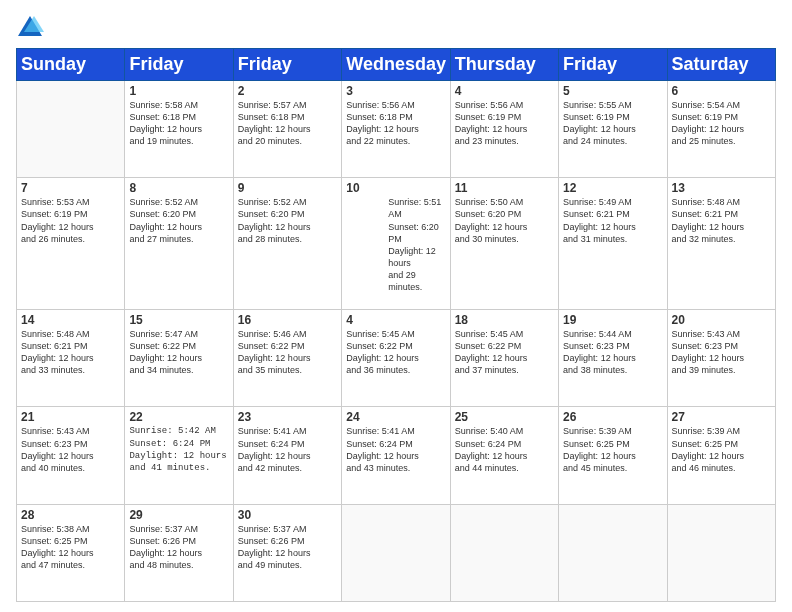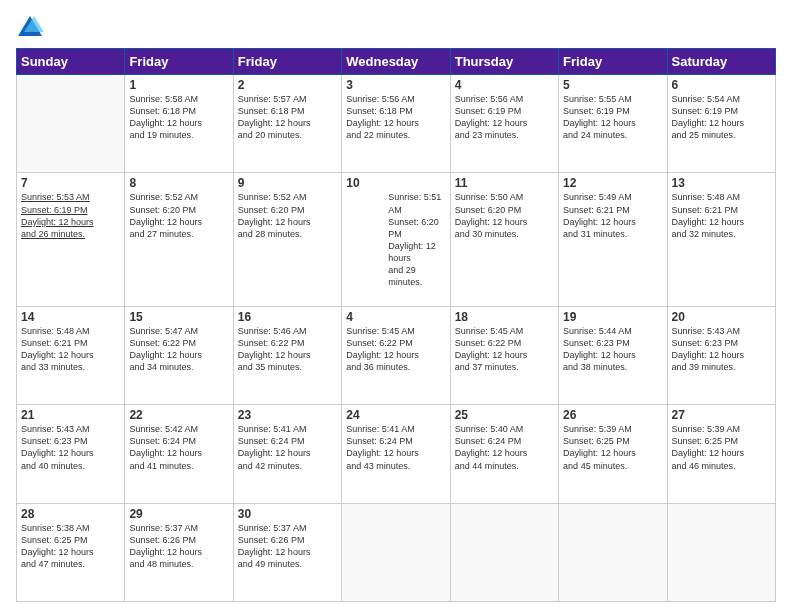--- a/index.html
+++ b/index.html
@@ -61,23 +61,23 @@
       color: #555;
     }
     .calendar {
       border: 1px solid #ccc;
       border-collapse: collapse;
       width: 100%;
       flex: 1;
       table-layout: fixed;
     }
     .calendar th {
-      background: #4c1d95;
+      background: #1d4ed8;
       color: #fff;
-      font-size: 13px;
+      font-size: 18px;
       font-weight: bold;
       padding: 5px 4px;
       text-align: left;
       border: 1px solid #1255a0;
     }
     .calendar td {
       border: 1px solid #ccc;
       vertical-align: top;
       padding: 3px 4px;
       font-size: 9.5px;
@@ -175,21 +175,21 @@
             <span class="day-number">6</span>
             <div class="day-info" style="white-space: pre-line;">Sunrise: 5:54 AM
 Sunset: 6:19 PM
 Daylight: 12 hours
 and 25 minutes.</div>
           </td>
         </tr>
         <tr>
           <td>
             <span class="day-number">7</span>
-            <div class="day-info" style="white-space: pre-line; text-decoration: underline;">Sunrise: 5:53 AM
+            <div class="day-info" style="white-space: pre-line;">Sunrise: 5:53 AM
 Sunset: 6:19 PM
 Daylight: 12 hours
 and 26 minutes.</div>
           </td>
           <td>
             <span class="day-number">8</span>
             <div class="day-info" style="white-space: pre-line;">Sunrise: 5:52 AM
 Sunset: 6:20 PM
 Daylight: 12 hours
 and 27 minutes.</div>
@@ -284,21 +284,21 @@
         <tr>
           <td>
             <span class="day-number">21</span>
             <div class="day-info" style="white-space: pre-line;">Sunrise: 5:43 AM
 Sunset: 6:23 PM
 Daylight: 12 hours
 and 40 minutes.</div>
           </td>
           <td>
             <span class="day-number">22</span>
-            <div class="day-info" style="white-space: pre-line;">Sunrise: 5:42 AM
+            <div class="day-info" style="white-space: pre-line; font-family: Liberation Mono, monospace;">Sunrise: 5:42 AM
 Sunset: 6:24 PM
 Daylight: 12 hours
 and 41 minutes.</div>
           </td>
           <td>
             <span class="day-number">23</span>
             <div class="day-info" style="white-space: pre-line;">Sunrise: 5:41 AM
 Sunset: 6:24 PM
 Daylight: 12 hours
 and 42 minutes.</div>

